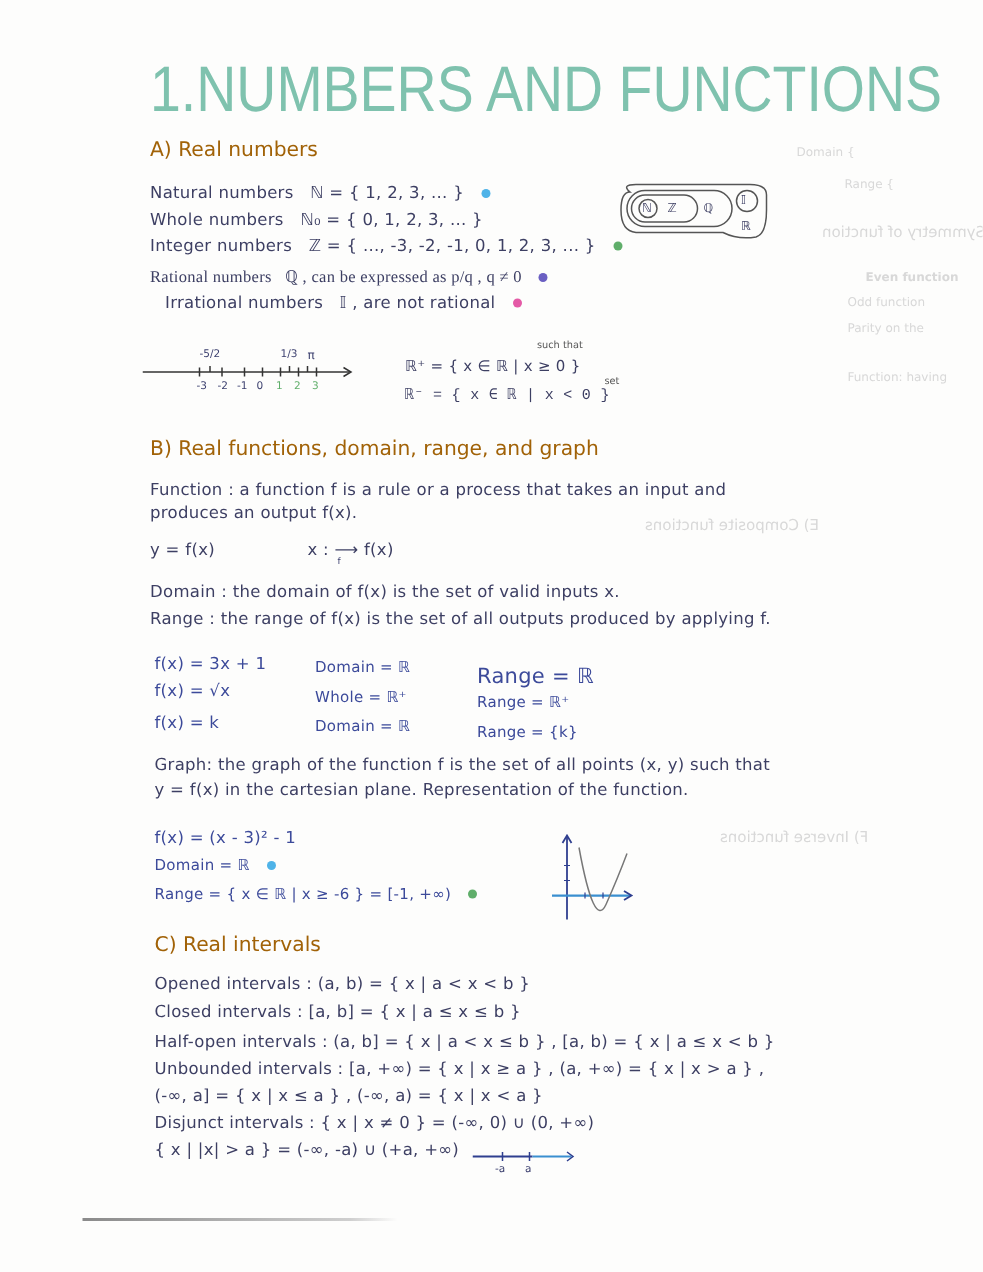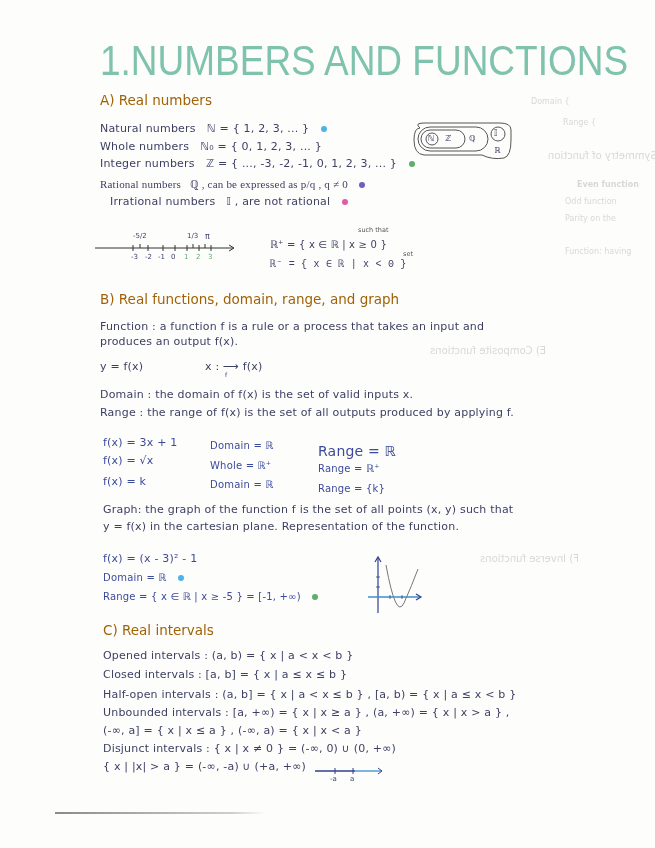--- a/index.html
+++ b/index.html
@@ -134,21 +134,21 @@
 
 <div class="abs txt" style="left:103px;top:503px;">Graph: the graph of the function f is the set of all points (x, y) such that</div>
 <div class="abs txt" style="left:103px;top:520px;">y = f(x) in the cartesian plane. Representation of the function.</div>
 
 <div class="abs txt blue" style="left:103px;top:552px;">f(x) = (x - 3)² - 1</div>
 <div class="abs txt blue" style="left:103px;top:572px;font-size:10px;">
   <span>Domain = ℝ</span>
   <span class="dot" style="background:#4fb3e8;"></span>
 </div>
 <div class="abs txt blue" style="left:103px;top:591px;font-size:10px;">
-  <span>Range = { x ∈ ℝ | x ≥ -5 } = [-1, +∞)</span>
+  <span>Range = { x ∈ ℝ | x ≥ -6 } = [-1, +∞)</span>
   <span class="dot" style="background:#5fae6a;"></span>
 </div>
 
 <div class="abs" style="left:368px;top:555px;">
   <svg width="60" height="60" viewBox="0 0 60 60">
     <line x1="10" y1="58" x2="10" y2="3" stroke="#2f3f8f" stroke-width="1.2"></line>
     <path d="M7,7 L10,2 L13,7" fill="none" stroke="#2f3f8f" stroke-width="1.2"></path>
     <line x1="0" y1="42" x2="52" y2="42" stroke="#3a8fd0" stroke-width="1.5"></line>
     <path d="M48,39 L53,42 L48,45" fill="none" stroke="#2f3f8f" stroke-width="1.2"></path>
     <path d="M18,10 Q28,65 36,48 Q44,30 50,14" fill="none" stroke="#777" stroke-width="1"></path>

